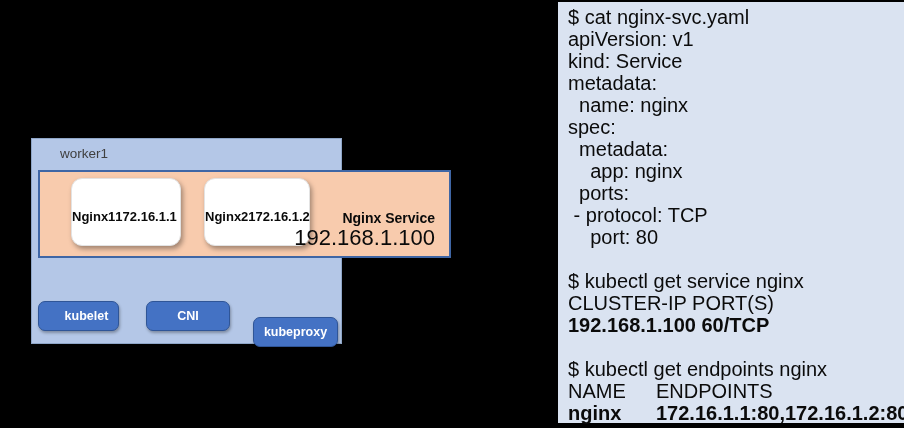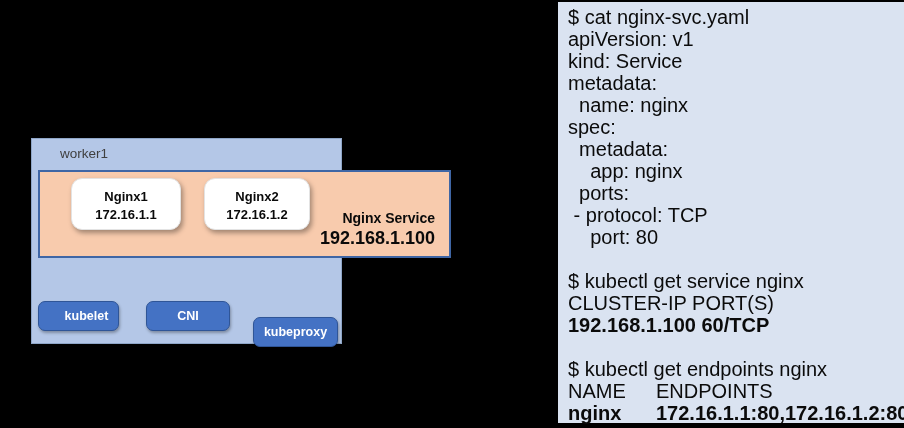--- a/index.html
+++ b/index.html
@@ -17,34 +17,34 @@
   .worker-label{
     position:absolute;left:28px;top:7px;font-size:13.5px;color:#404040;
   }
   
   .service-box{
     position:absolute;left:38px;top:170px;width:413px;height:88px;
     background:var(--service_fill,#f8cbad);
     border:2px solid var(--service_border,#3f66a5);
   }
   .pod{
-    position:absolute;top:6px;height:52px;background:var(--pod_fill,#ffffff);
+    position:absolute;top:6px;height:68px;background:var(--pod_fill,#ffffff);
     border:1px solid #e3e3e3;border-radius:11px;
     box-shadow:2px 3px 5px rgba(0,0,0,0.35);
-    display:flex;flex-direction:column;align-items:center;justify-content:flex-start;
+    display:flex;flex-direction:row;align-items:center;justify-content:flex-start;
     padding-top:9px;
   }
   .pod-1{left:31px;width:110px;}
   .pod-2{left:164px;width:106px;}
   .pod-name,.pod-ip{font-size:13px;font-weight:600;color:#0a0a0a;line-height:18px;}
   .service-label{
     position:absolute;right:14px;top:36px;text-align:right;color:#0a0a0a;
   }
   .service-title{font-size:14px;font-weight:600;line-height:20px;}
-  .service-ip{font-size:18px;font-weight:700;line-height:20px;}
+  .service-ip{font-size:22px;font-weight:400;line-height:20px;}
   
   .comp-btn{
     position:absolute;top:301px;height:30px;
     background:var(--button_fill,#4472c4);
     border:1.5px solid var(--button_border,#2f5597);
     border-radius:7px;color:#fff;font-size:12.5px;font-weight:bold;
     display:flex;align-items:center;justify-content:center;
     box-shadow:1px 2px 3px rgba(0,0,0,0.3);
   }
   .comp-kubelet{left:38px;width:81px;padding-left:16px;}

